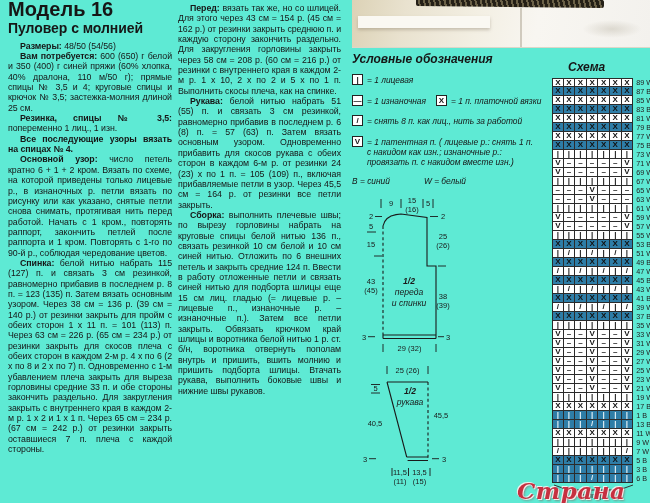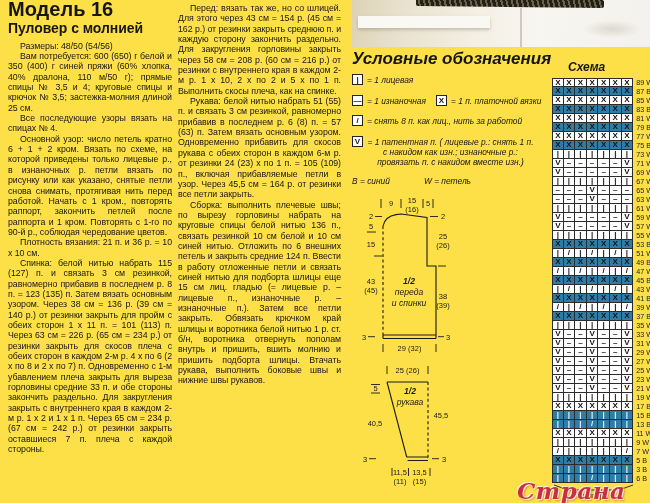--- a/index.html
+++ b/index.html
@@ -1,44 +1,44 @@
 <!DOCTYPE html>
 <html><head>
 <meta charset="utf-8">
 <style>
   html,body{margin:0;padding:0;background:#ffffff;}
-  .page{position:relative;width:650px;height:503px;background:#fde047;overflow:hidden;
+  .page{position:relative;width:650px;height:503px;background:#5eead4;overflow:hidden;
         font-family:"Liberation Sans",sans-serif;color:#161616;}
   
   .col{position:absolute;text-align:justify;font-size:8.8px;line-height:10.35px;letter-spacing:-0.05px;}
   .col1{left:8px;top:4px;width:164px;}
   .col2{left:178px;top:3px;width:163px;}
   .doc-title{font-size:20px;font-weight:bold;margin:0 0 9px 0;letter-spacing:0;}
   .doc-subtitle{font-size:14px;font-weight:bold;margin:0 0 7px 0;}
   .para{margin:0;}
-  .para b{font-weight:normal;padding-left:12px;}
+  .para b{font-weight:bold;padding-left:12px;}
   
   .photo{position:absolute;left:352px;top:0;width:298px;height:47px;overflow:hidden;
          background:linear-gradient(100deg,#dcd2b6 0%,#e9e2cf 18%,#f3efe3 42%,#f8f6f1 62%,#f3f1ed 100%);
          border-bottom:1px solid #ddd6c8;}
   .braid{position:absolute;left:64px;top:-1px;width:188px;height:8px;border-radius:2px;
          background:repeating-linear-gradient(75deg,#241f16 0 3px,#6b6148 3px 5px);transform:rotate(0.6deg);}
   .hem{position:absolute;left:6px;top:16px;width:132px;height:12px;background:#faf8f2;
        box-shadow:0 2px 3px rgba(120,110,90,.35);}
   .crease{position:absolute;left:168px;top:8px;width:2px;height:39px;background:rgba(160,150,130,.45);}
   .fold{position:absolute;left:230px;top:20px;width:60px;height:18px;
         background:radial-gradient(ellipse at center,rgba(200,195,182,.55),rgba(255,255,255,0) 70%);}
   
   .legend{position:absolute;left:352px;top:54px;width:200px;font-style:italic;font-size:8.4px;line-height:10px;}
-  .legend-title{font-size:17px;font-weight:bold;margin:0 0 10px 0;}
+  .legend-title{font-size:12px;font-weight:bold;margin:0 0 10px 0;}
   .lrow{display:flex;align-items:flex-start;margin-bottom:9.5px;}
   .lrow .pair{display:flex;align-items:flex-start;}
   .sym{flex:none;width:11px;height:11px;border:1px solid #222;box-sizing:border-box;font-style:normal;
        font-size:8px;font-weight:bold;line-height:9px;text-align:center;margin-right:4px;background:#fff;}
-  .ltext{padding-top:1px;text-align:center;}
+  .ltext{padding-top:1px;}
   .pair2{margin-left:10px;}
   .colorline{display:flex;margin-top:0;}
   .colorline span{margin-right:34px;}
   
   .chart{position:absolute;left:552px;top:60px;}
   .chart-title{font-size:12px;font-weight:bold;font-style:italic;margin:0 0 4px 16px;}
   .crow{display:flex;height:9px;}
   .ccell{flex:none;width:11.6px;height:9px;box-sizing:border-box;border-right:1px solid #2b2b2b;border-bottom:1px solid #2b2b2b;
          font-size:8px;font-weight:bold;line-height:8px;text-align:center;overflow:hidden;color:#111;background:#fff;}
   .ccell.first{border-left:1px solid #2b2b2b;}
@@ -66,23 +66,23 @@
 </head>
 <body>
 
 <div class="page">
 
   <div class="col col1">
     <h1 class="doc-title">Модель 16</h1>
     <h2 class="doc-subtitle">Пуловер с молнией</h2>
     <p class="para"><b>Размеры:</b> <span>48/50 (54/56)</span></p>
     <p class="para"><b>Вам потребуется:</b> <span>600 (650) г белой и 350 (400) г синей пряжи (60% хлопка, 40% дралона, 110 м/50 г); прямые спицы № 3,5 и 4; круговые спицы и крючок № 3,5; застежка-молния длиной 25 см.</span></p>
+    <p class="para"><b>Резинка, спицы № 3,5:</b> <span>попеременно 1 лиц., 1 изн.</span></p>
     <p class="para"><b>Все последующие узоры вязать на спицах № 4.</b> <span></span></p>
     <p class="para"><b>Основной узор:</b> <span>число петель кратно 6 + 1 + 2 кром. Вязать по схеме, на которой приведены только лицевые р., в изнаночных р. петли вязать по рисунку или как указано, снятые петли снова снимать, протягивая нить перед работой. Начать с 1 кром., повторять раппорт, закончить петлей после раппорта и 1 кром. Повторять с 1-го по 90-й р., соблюдая чередование цветов.</span></p>
-    <p class="para"><b>Плотность вязания:</b> <span>21 п. и 36 р. = 10 х 10 см.</span></p>
     <p class="para"><b>Спинка:</b> <span>белой нитью набрать 115 (127) п. и связать 3 см резинкой, равномерно прибавив в последнем р. 8 п. = 123 (135) п. Затем вязать основным узором. Через 38 см = 136 р. (39 см = 140 р.) от резинки закрыть для пройм с обеих сторон 1 х 11 п. = 101 (113) п. Через 63 см = 226 р. (65 см = 234 р.) от резинки закрыть для скосов плеча с обеих сторон в каждом 2-м р. 4 х по 6 (2 х по 8 и 2 х по 7) п. Одновременно с 1-м убавлением плеча закрыть для выреза горловины средние 33 п. и обе стороны закончить раздельно. Для закругления закрыть с внутреннего края в каждом 2-м р. 1 х 2 и 1 х 1 п. Через 65 см = 234 р. (67 см = 242 р.) от резинки закрыть оставшиеся 7 п. плеча с каждой стороны.</span></p>
   </div>
 
   <div class="col col2">
     <p class="para"><b>Перед:</b> <span>вязать так же, но со шлицей. Для этого через 43 см = 154 р. (45 см = 162 р.) от резинки закрыть среднюю п. и каждую сторону закончить раздельно. Для закругления горловины закрыть через 58 см = 208 р. (60 см = 216 р.) от резинки с внутреннего края в каждом 2-м р. 1 х 10, 2 х по 2 и 5 х по 1 п. Выполнить скосы плеча, как на спинке.</span></p>
     <p class="para"><b>Рукава:</b> <span>белой нитью набрать 51 (55) п. и связать 3 см резинкой, равномерно прибавив в последнем р. 6 (8) п. = 57 (63) п. Затем вязать основным узором. Одновременно прибавить для скосов рукава с обеих сторон в каждом 6-м р. от резинки 24 (23) х по 1 п. = 105 (109) п., включая прибавляемые петли в узор. Через 45,5 см = 164 р. от резинки все петли закрыть.</span></p>
     <p class="para"><b>Сборка:</b> <span>выполнить плечевые швы; по вырезу горловины набрать на круговые спицы белой нитью 136 п., связать резинкой 10 см белой и 10 см синей нитью. Отложить по 6 внешних петель и закрыть средние 124 п. Ввести в работу отложенные петли и связать синей нитью для подборта шлицы еще 15 см лиц. гладью (= лицевые р. – лицевые п., изнаночные р. – изнаночные п.). Затем все петли закрыть. Обвязать крючком край шлицы и воротника белой нитью 1 р. ст. б/н, воротника отвернуть пополам внутрь и пришить, вшить молнию и пришить подборта шлицы. Втачать рукава, выполнить боковые швы и нижние швы рукавов.</span></p>
   </div>
 
   <div class="photo">
@@ -111,21 +111,21 @@
     <div class="lrow">
       <span class="sym">/</span>
       <span class="ltext">= снять 8 п. как лиц., нить за работой</span>
     </div>
     <div class="lrow" style="width:182px;">
       <span class="sym">V</span>
       <span class="ltext">= 1 патентная п. ( лицевые р.: снять 1 п. с накидом как изн.; изнаночные р.: провязать п. с накидом вместе изн.)</span>
     </div>
     <div class="colorline">
       <span>B = синий</span>
-      <span>W = петель</span>
+      <span>W = белый</span>
     </div>
   </div>
 
   <div class="chart">
     <div class="chart-title">Схема</div>
     <div>
         <div class="crow top">
           <div class="ccell first">X</div>
           <div class="ccell">X</div>
           <div class="ccell">X</div>
@@ -496,21 +496,21 @@
           <div class="clabel">17 B</div>
         </div>
         <div class="crow">
           <div class="ccell first blue lite">|</div>
           <div class="ccell blue lite">|</div>
           <div class="ccell blue lite">|</div>
           <div class="ccell blue lite">|</div>
           <div class="ccell blue lite">|</div>
           <div class="ccell blue lite">|</div>
           <div class="ccell blue lite">|</div>
-          <div class="clabel">15 B</div>
+          <div class="clabel">1 B</div>
         </div>
         <div class="crow">
           <div class="ccell first blue lite">|</div>
           <div class="ccell blue lite">|</div>
           <div class="ccell blue lite">|</div>
           <div class="ccell blue lite">/</div>
           <div class="ccell blue lite">|</div>
           <div class="ccell blue lite">|</div>
           <div class="ccell blue lite">|</div>
           <div class="clabel">13 B</div>

